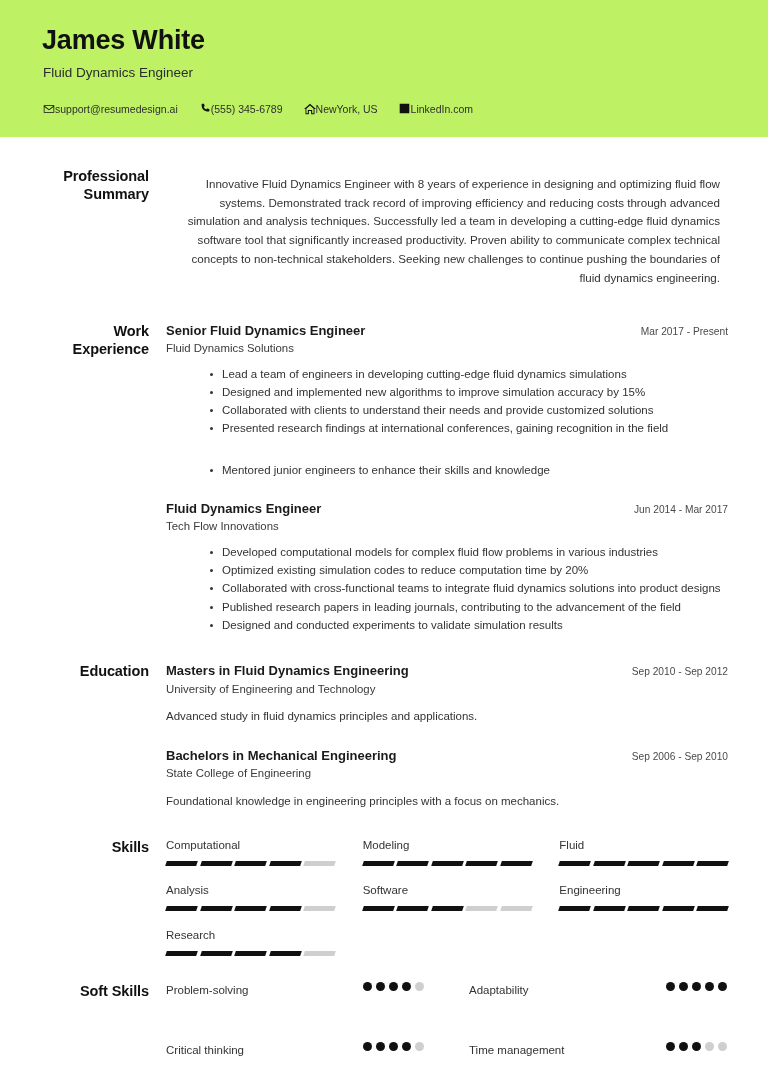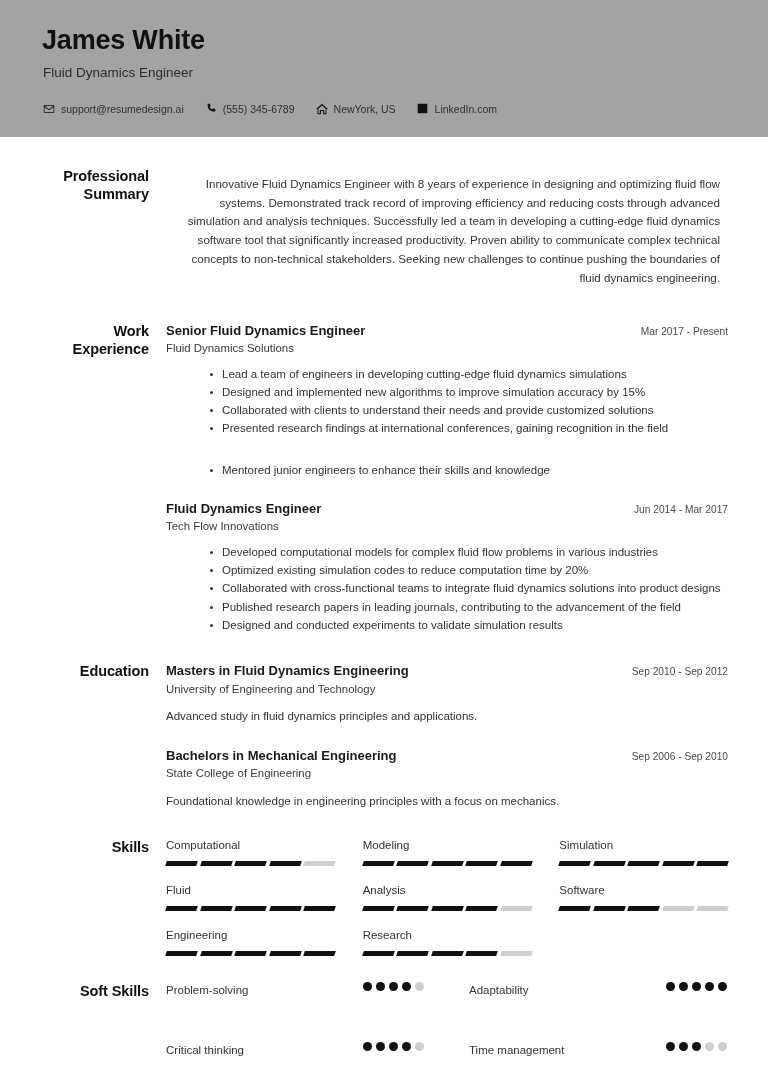--- a/index.html
+++ b/index.html
@@ -10,21 +10,21 @@
   body {
     width: 768px;
     height: 1078px;
     font-family: "Liberation Sans", sans-serif;
     color: #333333;
     overflow: hidden;
   }
 
   
   .header {
-    background: #a3a3a3;
+    background: #bef264;
     padding: 26px 40px 22px 40px;
     box-sizing: border-box;
   }
   .full-name {
     font-size: 27px;
     font-weight: bold;
     color: #111111;
     letter-spacing: -0.2px;
     line-height: 1.1;
     margin: 0 0 9px 2px;
@@ -38,21 +38,20 @@
   .contact-row {
     display: flex;
     align-items: center;
     gap: 21px;
     margin-left: 3px;
     flex-wrap: wrap;
   }
   .contact-item {
     display: flex;
     align-items: flex-end;
-    gap: 6px;
     font-size: 10.5px;
     color: #2f2f2f;
     white-space: nowrap;
   }
   .contact-item .ic {
     display: inline-flex;
     align-items: center;
     justify-content: center;
     width: 12px;
     height: 12px;
@@ -347,30 +346,20 @@
             <div class="skill-name">Modeling</div>
             <div class="skill-bar">
               <span class="skill-seg on"></span>
               <span class="skill-seg on"></span>
               <span class="skill-seg on"></span>
               <span class="skill-seg on"></span>
               <span class="skill-seg on"></span>
             </div>
           </div>
           <div class="skill-cell">
-            <div class="skill-name">Simulation</div>
-            <div class="skill-bar">
-              <span class="skill-seg on"></span>
-              <span class="skill-seg on"></span>
-              <span class="skill-seg on"></span>
-              <span class="skill-seg on"></span>
-              <span class="skill-seg on"></span>
-            </div>
-          </div>
-          <div class="skill-cell">
             <div class="skill-name">Fluid</div>
             <div class="skill-bar">
               <span class="skill-seg on"></span>
               <span class="skill-seg on"></span>
               <span class="skill-seg on"></span>
               <span class="skill-seg on"></span>
               <span class="skill-seg on"></span>
             </div>
           </div>
           <div class="skill-cell">

